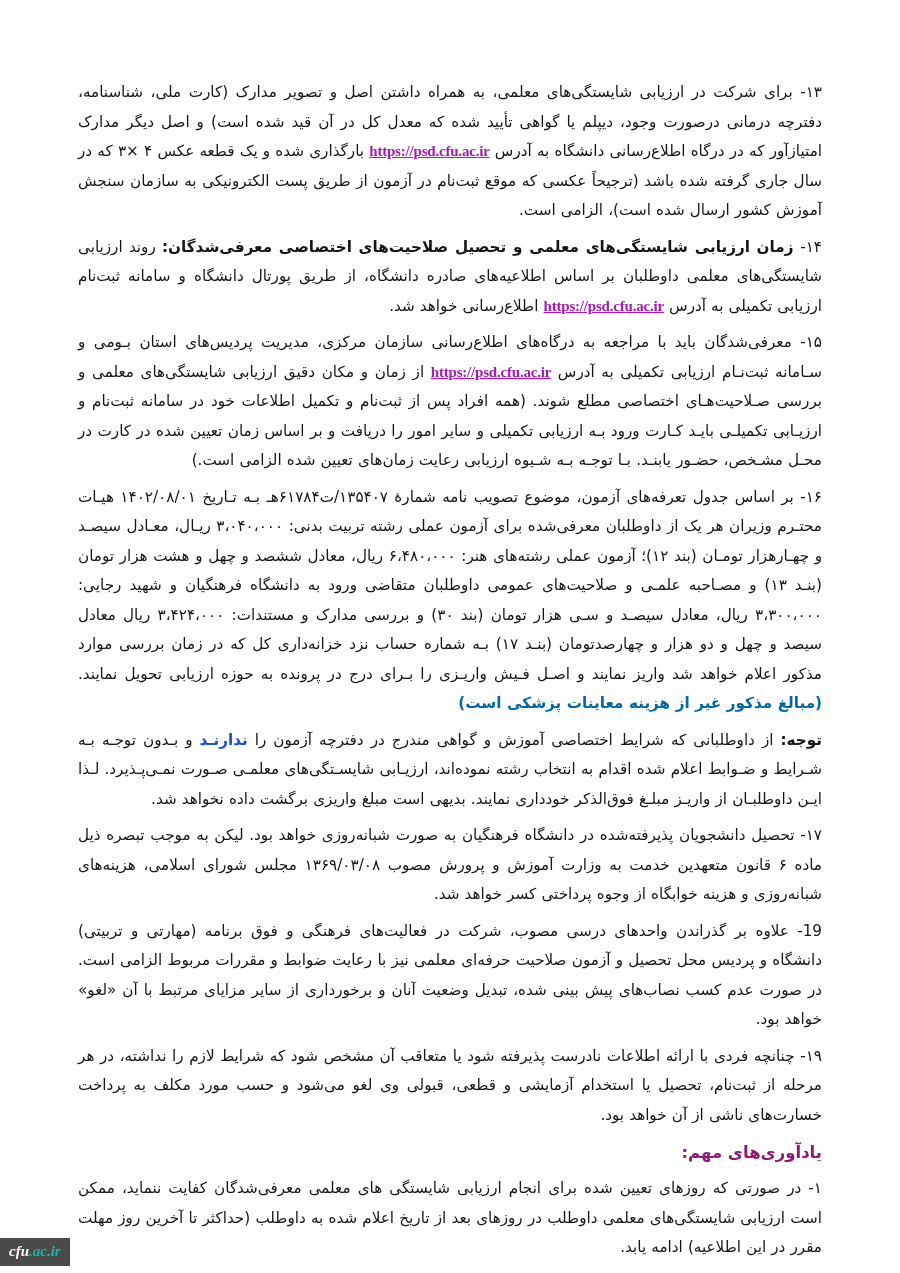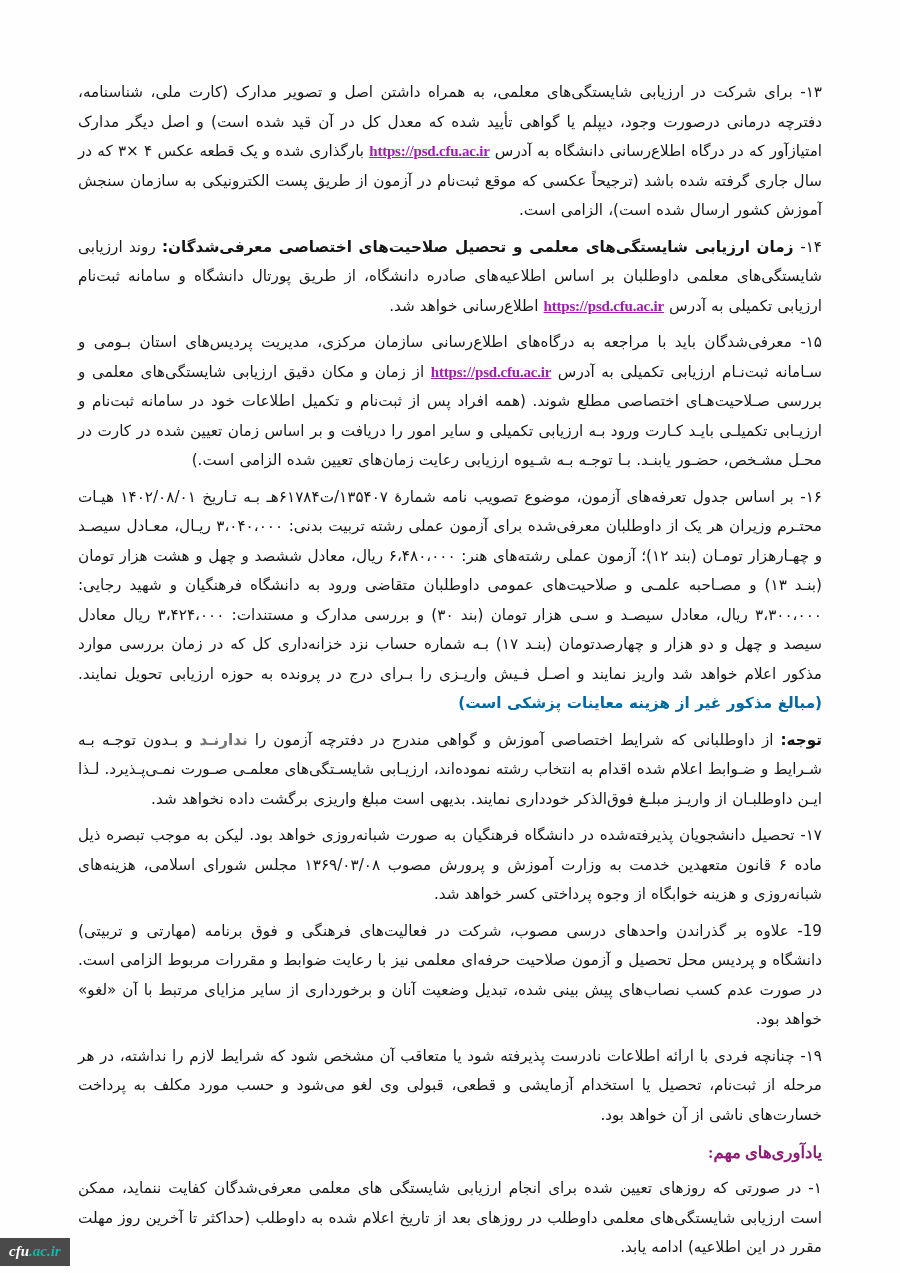--- a/index.html
+++ b/index.html
@@ -60,32 +60,31 @@
     display: inline-block;
     letter-spacing: -0.2px;
   }
 
   .teal {
     color: #0369a1;
     font-weight: bold;
   }
 
   .red {
-    color: #737373;
+    color: #1d4ed8;
     font-weight: bold;
   }
 
   h2.section-heading {
     margin: 9px 0 7px 0;
     font-size: 16.5px;
     line-height: 28px;
     font-weight: bold;
     color: #8e1a74;
     text-align: right;
-    font-family: Liberation Serif, serif;
   }
 
   .footer-badge {
     position: absolute;
     left: 0px;
     top: 1238px;
     background: #4a4a4a;
     color: #ffffff;
     font-family: "Liberation Serif", "DejaVu Serif", serif;
     font-weight: bold;

